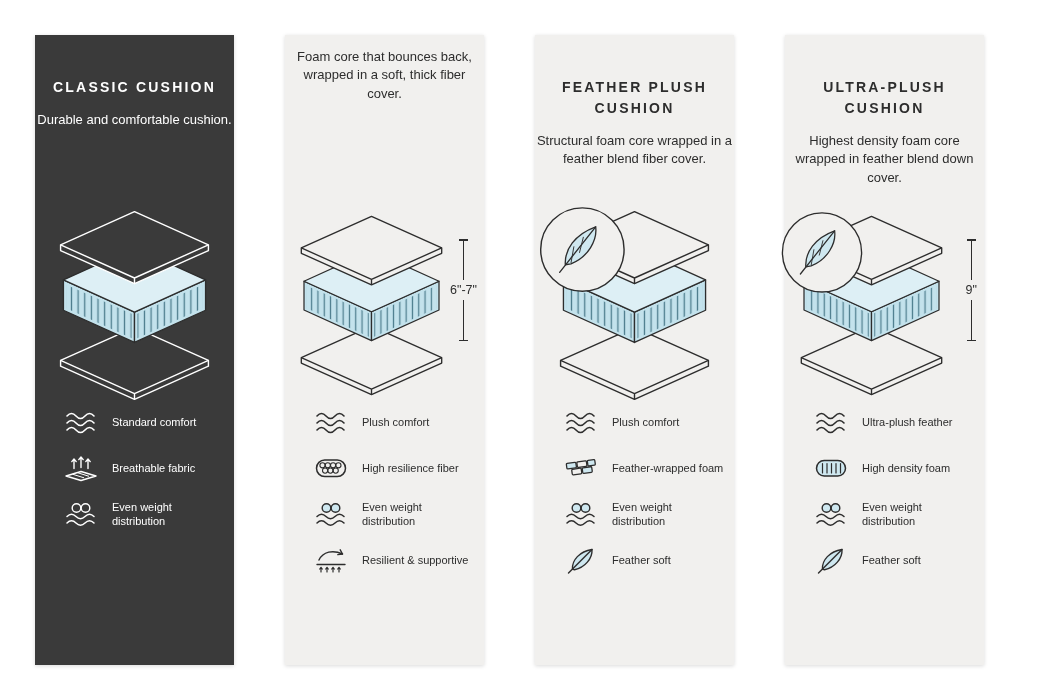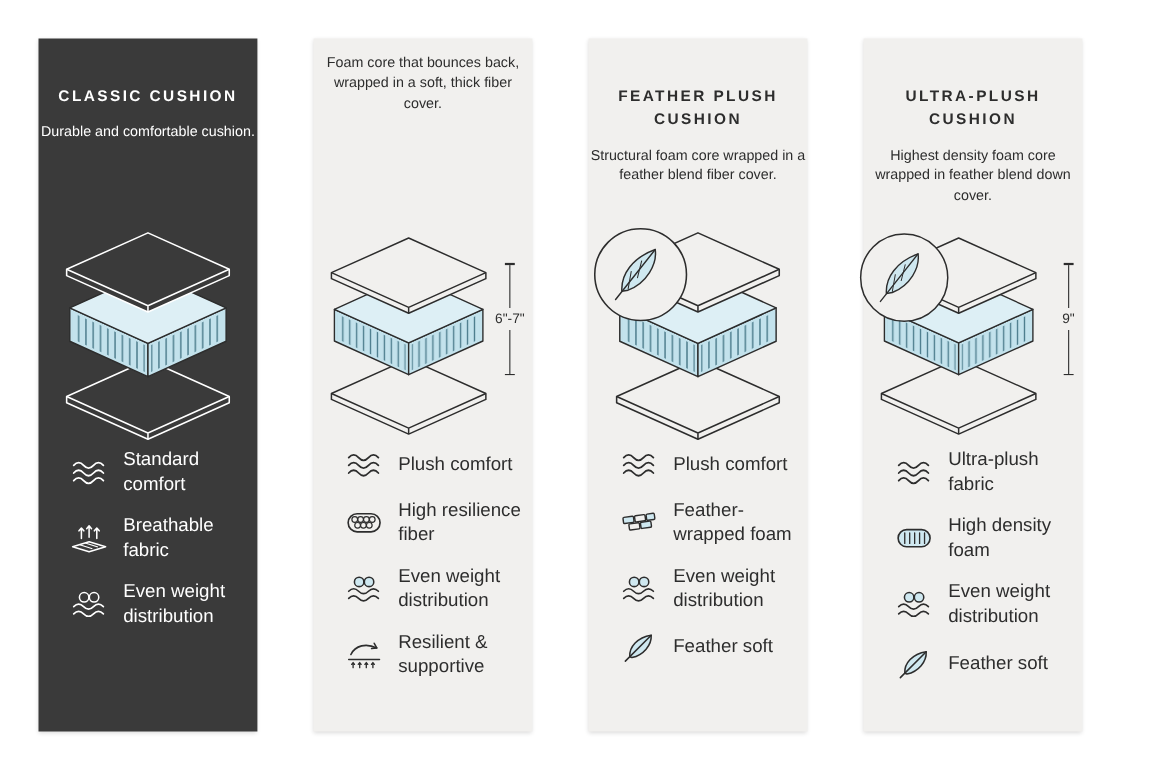--- a/index.html
+++ b/index.html
@@ -20,21 +20,21 @@
 
   .measure{position:absolute;top:46px;right:7px;height:102px;display:flex;flex-direction:column;align-items:center}
   .m-tick{width:9px;height:1.5px;background:var(--ink);flex:none}
   .m-seg{width:1.5px;flex:1;background:var(--ink)}
   .m-label{font-size:12.5px;padding:3px 0;white-space:nowrap;color:var(--ink)}
 
   .features{position:absolute;top:372px;left:28px;right:10px;list-style:none}
   .feat{display:flex;align-items:center;gap:13px;margin-bottom:16px;min-height:28px}
   .f-ic{flex:none;width:36px;height:30px;display:block}
   .f-svg{width:36px;height:30px;display:block}
-  .f-label{font-size:17px;line-height:1.3;max-width:128px}
+  .f-label{font-size:11px;line-height:1.3;max-width:128px}
 </style>
 </head>
 <body>
 
 <svg aria-hidden="true" style="position:absolute;width:0;height:0;overflow:hidden">
   <defs>
     <pattern id="foamStripes" width="7" height="12" patternUnits="userSpaceOnUse">
       <path d="M3.5,0 V12" stroke="#4d7d8d" stroke-width="1.4"></path>
     </pattern>
 
@@ -272,21 +272,21 @@
       <span class="m-tick"></span>
     </div>
   </div>
   <ul class="features">
     <li class="feat">
       <span class="f-ic">
           <svg class="f-svg" viewBox="0 0 36 30">
             <use href="#wave-icon"></use>
           </svg>
         </span>
-      <span class="f-label">Ultra-plush fabric</span>
+      <span class="f-label">Ultra-plush feather</span>
     </li>
     <li class="feat">
       <span class="f-ic">
           <svg class="f-svg" viewBox="0 0 36 30">
             <use href="#density-icon"></use>
           </svg>
         </span>
       <span class="f-label">High density foam</span>
     </li>
     <li class="feat">

